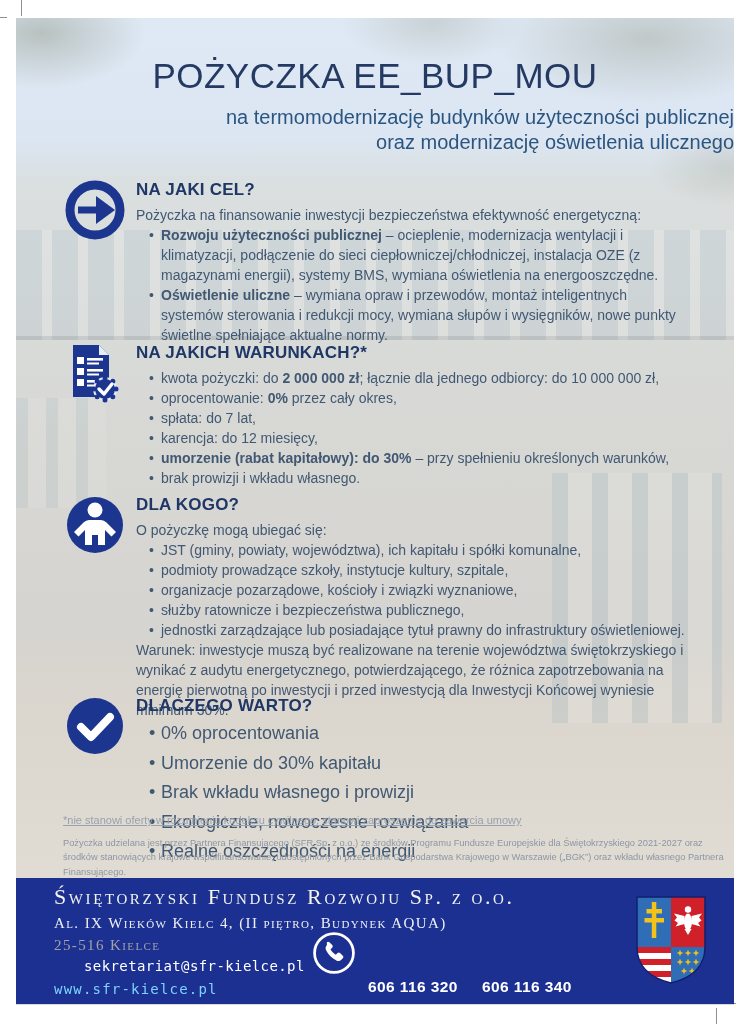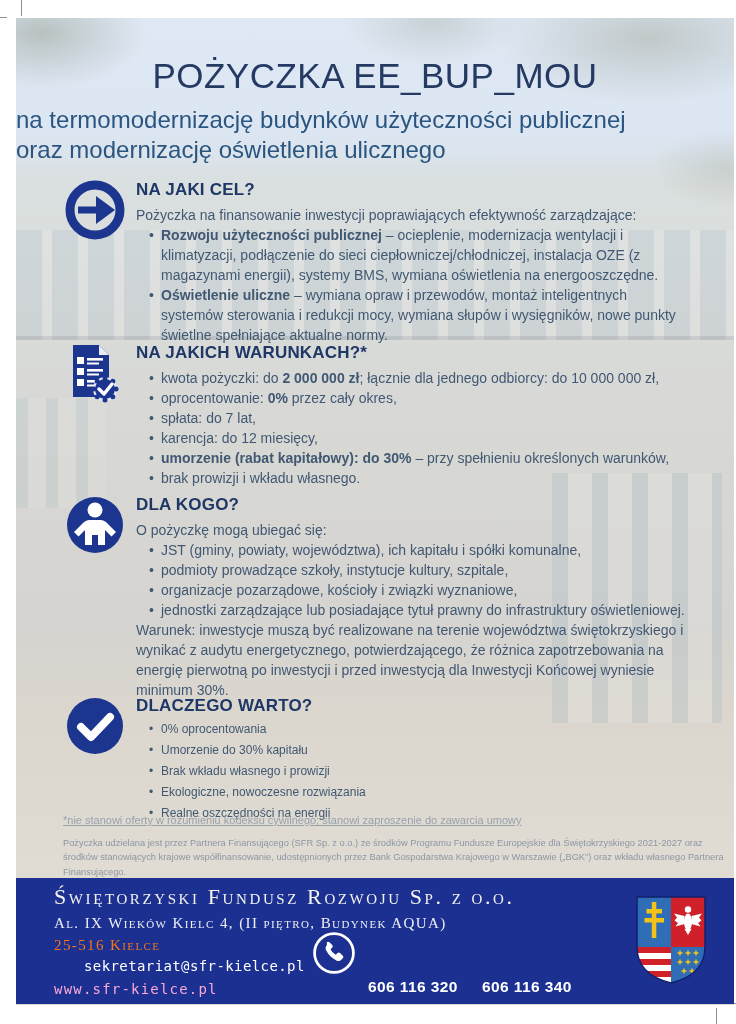--- a/index.html
+++ b/index.html
@@ -28,51 +28,51 @@
   .building-band{position:absolute;left:0;top:212px;width:100%;height:110px;opacity:.5;
     background:repeating-linear-gradient(90deg, rgba(115,150,180,.22) 0 26px, rgba(255,255,255,.25) 26px 36px);}
   .roof-line{position:absolute;left:0;top:318px;width:100%;height:4px;background:rgba(90,95,100,.15);}
   .win-strip{position:absolute;right:12px;top:455px;width:170px;height:250px;opacity:.55;
     background:repeating-linear-gradient(90deg, rgba(105,150,175,.25) 0 16px, rgba(240,240,238,.3) 16px 40px);}
   .win-strip2{position:absolute;left:0;top:380px;width:90px;height:110px;opacity:.4;
     background:repeating-linear-gradient(90deg, rgba(105,150,175,.25) 0 12px, rgba(240,240,238,.3) 12px 30px);}
 
   .title{position:absolute;left:0;top:38px;width:100%;text-align:center;
     font-size:35px;font-weight:400;letter-spacing:.5px;color:#243a63;}
-  .subtitle{position:absolute;left:0;top:87px;width:100%;text-align:left;
-    font-size:24px;font-weight:400;color:#2a5580;line-height:1.27;}
+  .subtitle{position:absolute;left:0;top:87px;width:100%;text-align:right;
+    font-size:20px;font-weight:400;color:#2a5580;line-height:1.27;}
   .subtitle span{display:block;}
 
   .sec{position:absolute;left:47px;width:630px;}
   .sec-cel{top:160px;}  .sec-war{top:323px;}  .sec-kogo{top:475px;}  .sec-warto{top:676px;}
   .icon-box{position:absolute;left:0;top:0;width:64px;height:64px;}
   .icon-box svg{width:100%;height:100%;display:block;}
   .sec .content{margin-left:73px;width:552px;color:#415873;font-size:14px;line-height:1.43;}
   .sec h2{margin:0 0 3px;font-size:17px;font-weight:700;color:#1e3766;letter-spacing:.2px;}
   .sec p{margin:0;}
   .sec ul{margin:0;padding:0 0 0 13px;list-style:none;}
   .sec li{position:relative;padding-left:12px;}
   .sec li::before{content:"•";position:absolute;left:0;top:0;}
   .sec b{font-weight:700;}
-  .sec-warto .content li{font-size:12px;line-height:1.42;margin-bottom:4px;}
+  .sec-warto .content li{font-size:18px;line-height:1.42;margin-bottom:4px;}
 
   .fn1{position:absolute;left:47px;top:796px;font-size:11px;color:#99a1ad;text-decoration:underline;}
   .fn2{position:absolute;left:47px;top:818px;width:666px;font-size:9.3px;line-height:1.55;color:#8d96a4;}
 
   .footer{position:absolute;left:0;top:860px;width:718px;height:126px;background:#1c3092;color:#fff;}
   .footer .company{position:absolute;left:38px;top:6px;font-family:"Liberation Serif",serif;
     font-variant:small-caps;font-size:22px;letter-spacing:2.6px;color:#f3f3ed;white-space:nowrap;}
   .footer .addr1{position:absolute;left:38px;top:37px;font-family:"Liberation Serif",serif;
     font-variant:small-caps;font-size:15px;letter-spacing:1.4px;color:#eef0f5;white-space:nowrap;}
   .footer .addr2{position:absolute;left:38px;top:59px;font-family:"Liberation Serif",serif;
-    font-variant:small-caps;font-size:15px;letter-spacing:1.4px;color:#f97316;}
+    font-variant:small-caps;font-size:15px;letter-spacing:1.4px;color:#a3a3a3;}
   .footer .email{position:absolute;left:38px;top:80px;font-family:"DejaVu Sans Mono",monospace;
     font-size:14px;letter-spacing:.4px;color:#fff;text-decoration:none;margin-left:30px;}
   .footer .web{position:absolute;left:38px;top:103px;font-family:"DejaVu Sans Mono",monospace;
-    font-size:14px;letter-spacing:1.2px;color:#f9a8d4;text-decoration:none;}
+    font-size:14px;letter-spacing:1.2px;color:#7dd3fc;text-decoration:none;}
   .phone-icon{position:absolute;left:296px;top:53px;width:44px;height:44px;}
   .phone-icon svg{width:100%;height:100%;display:block;}
   .phones{position:absolute;top:51px;font-size:15.5px;font-weight:700;letter-spacing:.4px;line-height:21px;}
   .phones.c1{left:352px;} .phones.c2{left:466px;}
   .phones div{white-space:nowrap;margin-top:47px;}
   .crest{position:absolute;left:618px;top:16px;width:74px;height:92px;}
   .crest svg{width:100%;height:100%;display:block;}
 </style>
 </head>
 <body>
@@ -99,21 +99,21 @@
     <div class="sec sec-cel">
       <div class="icon-box">
         <svg viewBox="0 0 64 64">
           <circle cx="32" cy="32" r="25" fill="none" stroke="#1c3690" stroke-width="9"></circle>
           <rect x="15" y="28.5" width="21" height="7" fill="#1c3690"></rect>
           <polygon points="33,18 52,32 33,46" fill="#1c3690"></polygon>
         </svg>
       </div>
       <div class="content">
         <h2>NA JAKI CEL?</h2>
-        <p>Pożyczka na finansowanie inwestycji poprawiających efektywność zarządzające:</p>
+        <p>Pożyczka na finansowanie inwestycji bezpieczeństwa efektywność energetyczną:</p>
         <ul>
           <li><b>Rozwoju użyteczności publicznej</b><span> – ocieplenie, modernizacja wentylacji i klimatyzacji, podłączenie do sieci ciepłowniczej/chłodniczej, instalacja OZE (z magazynami energii), systemy BMS, wymiana oświetlenia na energooszczędne.</span></li>
           <li><b>Oświetlenie uliczne</b><span> – wymiana opraw i przewodów, montaż inteligentnych systemów sterowania i redukcji mocy, wymiana słupów i wysięgników, nowe punkty świetlne spełniające aktualne normy.</span></li>
         </ul>
       </div>
     </div>
 
     <div class="sec sec-war">
       <div class="icon-box">
         <svg viewBox="0 0 64 64">
@@ -163,20 +163,21 @@
           <path d="M26 27 H38 Q41 27 43.5 29.5 L53 39 L48.5 43.5 L42 37 V52 H35 V42 H29 V52 H22 V37 L15.5 43.5 L11 39 L20.5 29.5 Q23 27 26 27 Z" fill="#fff"></path>
         </svg>
       </div>
       <div class="content">
         <h2>DLA KOGO?</h2>
         <p>O pożyczkę mogą ubiegać się:</p>
         <ul>
           <li><span>JST (gminy, powiaty, województwa), ich kapitału i spółki komunalne,</span></li>
           <li><span>podmioty prowadzące szkoły, instytucje kultury, szpitale,</span></li>
           <li><span>organizacje pozarządowe, kościoły i związki wyznaniowe,</span></li>
+          <li><span>służby ratownicze i bezpieczeństwa publicznego,</span></li>
           <li><span>jednostki zarządzające lub posiadające tytuł prawny do infrastruktury oświetleniowej.</span></li>
         </ul>
         <p>Warunek: inwestycje muszą być realizowane na terenie województwa świętokrzyskiego i wynikać z audytu energetycznego, potwierdzającego, że różnica zapotrzebowania na energię pierwotną po inwestycji i przed inwestycją dla Inwestycji Końcowej wyniesie minimum 30%.</p>
       </div>
     </div>
 
     <div class="sec sec-warto">
       <div class="icon-box">
         <svg viewBox="0 0 64 64">
           <circle cx="32" cy="32" r="28" fill="#1c3690"></circle>

